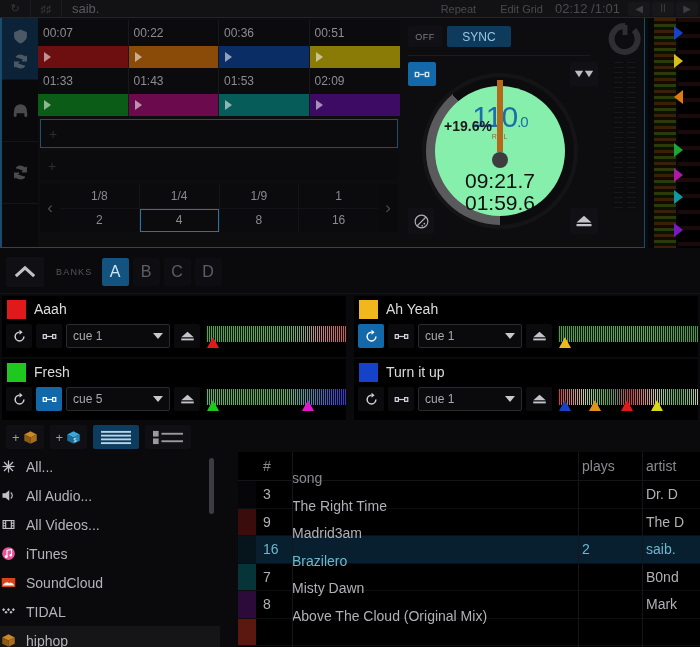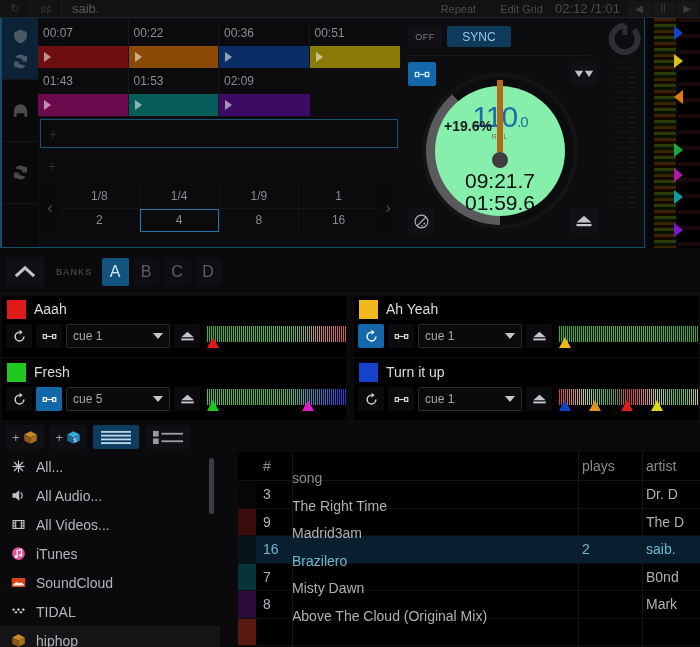--- a/index.html
+++ b/index.html
@@ -157,21 +157,21 @@
   
   .libtools { position:absolute; left:0; top:422px; width:240px; height:30px;
               background:#0a0a0c; display:flex; align-items:center; gap:6px; padding-left:6px; }
   .ltbtn { height:24px; background:#101014; border-radius:2px; display:flex; align-items:center;
            justify-content:center; gap:3px; padding:0 6px; }
   .ltbtn.on { background:#0d3c5e; }
   .plus { font-size:13px; color:#9a9aa0; line-height:1; }
 
   .sidebar { position:absolute; left:0; top:452px; width:220px; height:195px;
              background:#0a0a0c; overflow:hidden; }
-  .sbitem { height:29px; display:flex; align-items:center; gap:9px; padding-left:10px;
+  .sbitem { height:29px; display:flex; align-items:center; gap:9px; 
             font-size:14px; color:#b4b4ba; }
   .sbitem.sel { background:#151518; }
   .sbico { width:17px; height:17px; display:flex; align-items:center; justify-content:center; }
   .sbthumb { position:absolute; left:209px; top:458px; width:5px; height:56px;
              background:#3c3c42; border-radius:3px; }
   .vsplit { position:absolute; left:220px; top:422px; width:18px; height:225px; background:#0a0a0c; }
 
   .tracks { position:absolute; left:238px; top:452px; width:462px; height:195px;
             background:#000; overflow:hidden; }
   .thead { height:29px; display:flex; align-items:center; font-size:14px; color:#8a8a90;
@@ -269,20 +269,26 @@
           </div>
           <div class="cuecell">
             <div class="cuetime">00:51</div>
             <div class="cuebar" style="background: rgb(138, 123, 6);">
                 <span class="tri"></span>
               </div>
           </div>
         </div>
         <div class="cuerow">
           <div class="cuecell">
+            <div class="cuetime">01:33</div>
+            <div class="cuebar" style="background: rgb(11, 92, 22);">
+                <span class="tri"></span>
+              </div>
+          </div>
+          <div class="cuecell">
             <div class="cuetime">01:43</div>
             <div class="cuebar" style="background: rgb(107, 11, 77);">
                 <span class="tri"></span>
               </div>
           </div>
           <div class="cuecell">
             <div class="cuetime">01:53</div>
             <div class="cuebar" style="background: rgb(5, 92, 89);">
                 <span class="tri"></span>
               </div>

